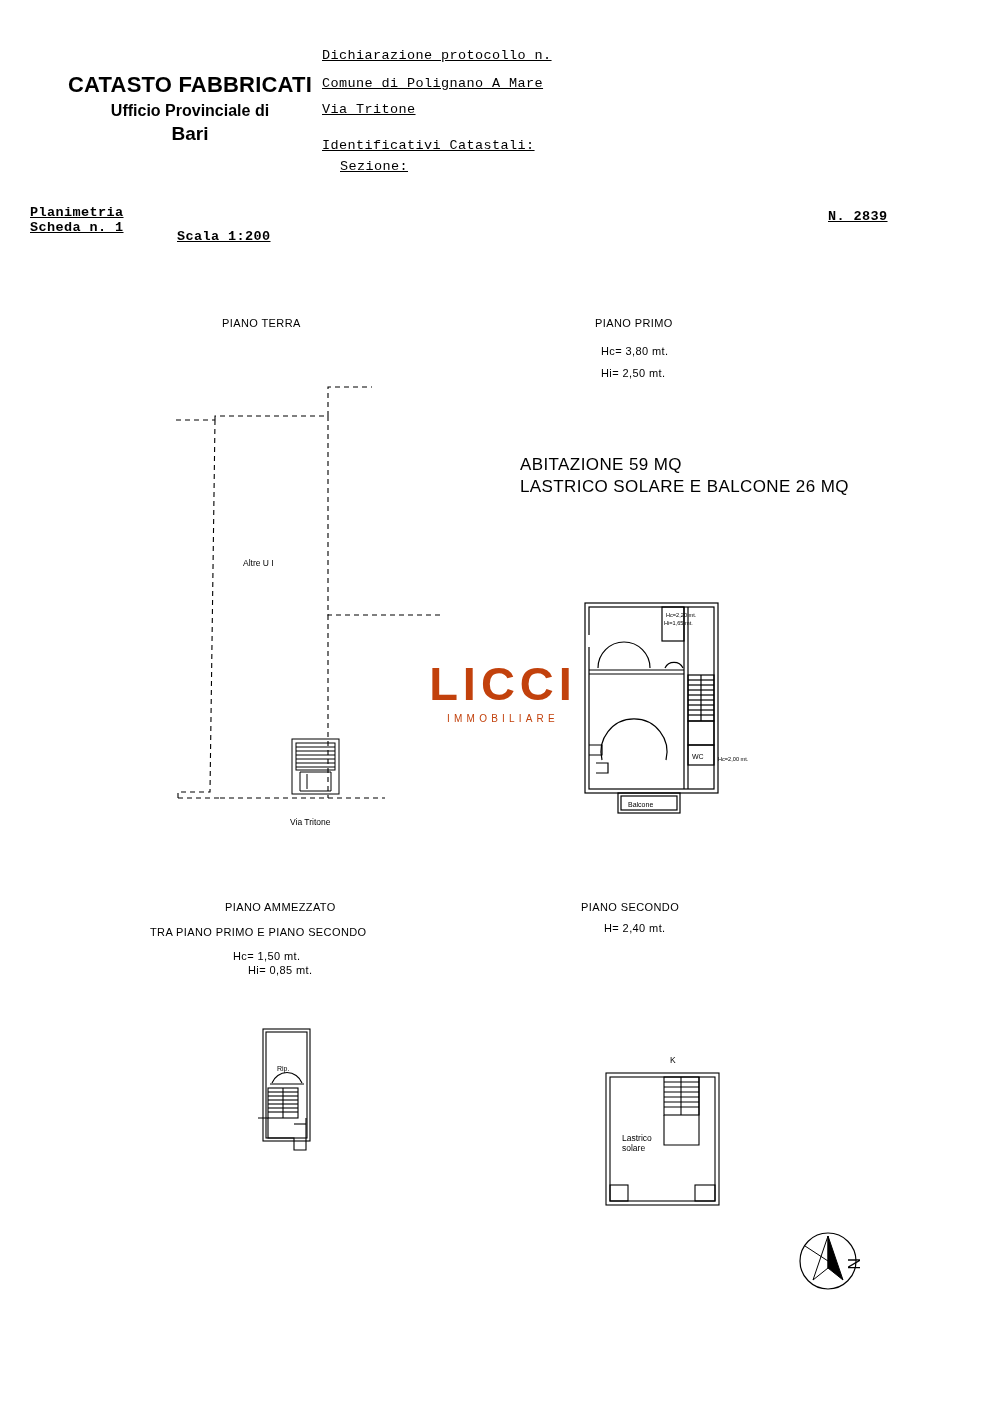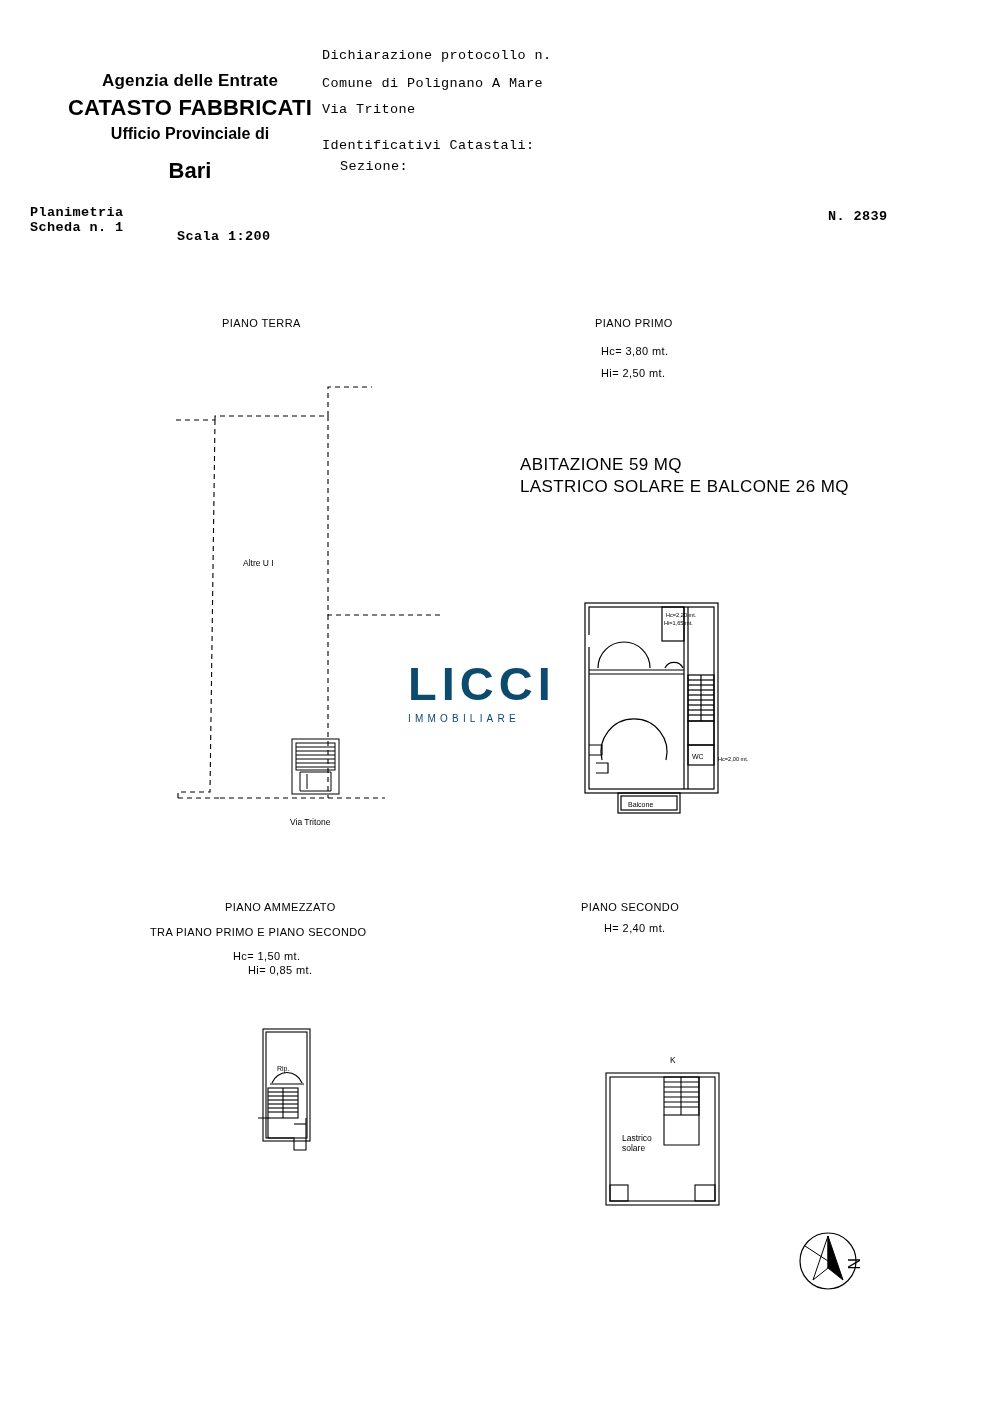--- a/index.html
+++ b/index.html
@@ -37,31 +37,32 @@
   .hdr-left .l2 {
     font-size: 22px;
     font-weight: bold;
     letter-spacing: 0.2px;
   }
   .hdr-left .l3 {
     font-size: 16px;
     font-weight: bold;
   }
   .hdr-left .l4 {
-    font-size: 22px;
-    font-weight: bold;
-    margin-top: 12px;
+    font-size: 19px;
+    font-weight: bold;
+    margin-top: 0;
   }
 
   .hdr-mono {
     position: absolute;
     font-family: "Liberation Mono", monospace;
     font-size: 13.5px;
     letter-spacing: 0.4px;
     white-space: pre;
+    text-decoration: underline;
   }
   #proto  { left: 322px; top: 48px; }
   #comune { left: 322px; top: 76px; }
   #via    { left: 322px; top: 102px; }
   #ident  { left: 322px; top: 138px; }
   #sezione{ left: 340px; top: 159px; }
 
   #planimetria { left: 30px; top: 205px; font-weight: bold;}
   #scheda      { left: 30px; top: 220px; font-weight: bold;}
   #scala       { left: 177px; top: 229px; font-weight: bold;}
@@ -89,22 +90,22 @@
   #t-amm-hi { left: 248px; top: 964px; }
 
   #t-secondo   { left: 581px; top: 901px; }
   #t-secondo-h { left: 604px; top: 922px; }
 
   
   .watermark {
     position: absolute;
     left: 408px; top: 660px;
     width: 190px;
-    text-align: left;
-    color: #0c4a6e;
+    text-align: center;
+    color: #c2410c;
     user-select: none;
   }
   .watermark .w1 {
     font-size: 47px;
     font-weight: bold;
     letter-spacing: 5px;
     line-height: 1;
   }
   .watermark .w2 {
     font-size: 10px;
@@ -141,21 +142,20 @@
     transform: rotate(90deg);
     transform-origin: left top;
   }
 </style>
 </head>
 <body>
 
 <div class="page">
 
   <div class="hdr-left">
-    <div class="l1">Agenzia delle Entrate</div>
     <div class="l2">CATASTO FABBRICATI</div>
     <div class="l3">Ufficio Provinciale di</div>
     <div class="l4">Bari</div>
   </div>
 
   <div class="hdr-mono" id="proto">Dichiarazione protocollo n.</div>
   <div class="hdr-mono" id="comune">Comune di Polignano A Mare</div>
   <div class="hdr-mono" id="via">Via Tritone</div>
   <div class="hdr-mono" id="ident">Identificativi Catastali:</div>
   <div class="hdr-mono" id="sezione">Sezione:</div>

